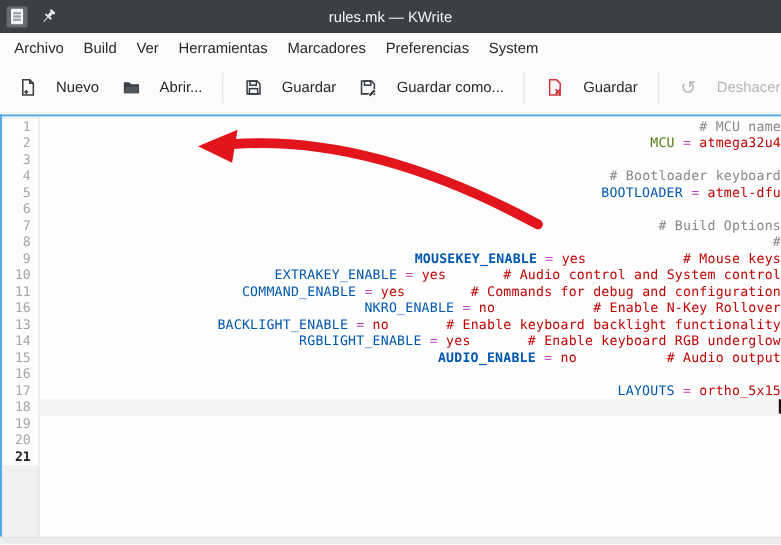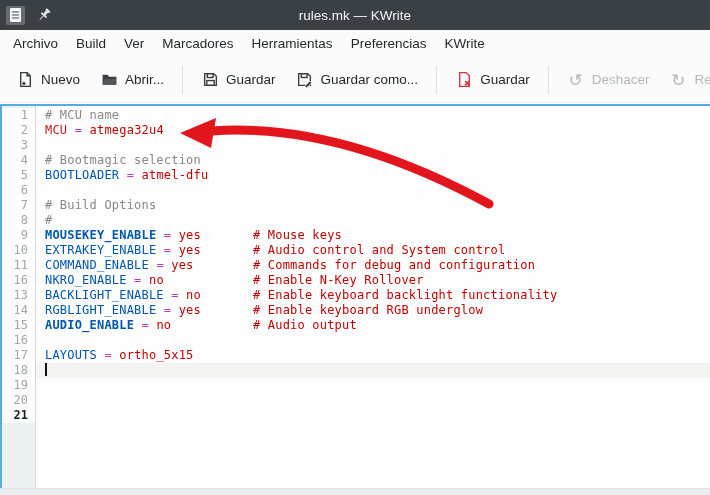--- a/index.html
+++ b/index.html
@@ -30,21 +30,21 @@
   .menu-item{
     padding:3px 9px; font-size:13.5px; color:#25292d; border-radius:2px; cursor:default;
   }
 
   
   .toolbar{
     height:46px; background:#fbfbfb; display:flex; align-items:center;
     padding-left:6px; border-bottom:1px solid #ececec; overflow:hidden;
   }
   .toolbar-btn{
-    display:flex; align-items:center; gap:7px; padding:6px 10px;
+    display:flex; align-items:center; gap:17px; padding:6px 10px;
     font-size:13.5px; color:#24282c; background:transparent; border:none;
     font-family:"Liberation Sans", sans-serif; white-space:nowrap;
   }
   .toolbar-btn.disabled{ color:#b4b7ba; }
   .tb-icon{ width:18px; height:18px; display:flex; align-items:center; justify-content:center; }
   .tb-icon svg{ display:block; }
   .tb-icon.glyph{ font-size:17px; line-height:18px; color:#b4b7ba; font-family:"DejaVu Sans", sans-serif; }
   .tb-sep{ width:1px; height:28px; background:#e0e1e3; margin:0 8px; flex:none; }
 
   
@@ -62,21 +62,21 @@
     height:15px; line-height:15px; font-family:"DejaVu Sans Mono", monospace;
     font-size:12px; color:#a2a6aa; text-align:right; padding-right:7px;
   }
   .gutter-num.current{ color:#1b1e21; font-weight:bold; }
   .code-area{
     flex:1; padding-top:2px; position:relative; overflow:hidden; background:#fdfdfd;
   }
   .code-row{
     height:15px; line-height:15px; white-space:pre;
     font-family:"DejaVu Sans Mono", monospace; font-size:12px; letter-spacing:0.2px;
-    padding-left:9px; color:#1f1c1b;
+    padding-left:9px; color:#1f1c1b;text-align:right;
   }
   .code-row.current{ background:#f4f4f3; }
   .cursor-caret{
     display:inline-block; width:2px; height:13px; background:#101214;
     vertical-align:-2px;
   }
 
   
   .bottom-strip{
     position:absolute; left:0; right:0; bottom:0; height:7px; background:#ebeced;
@@ -108,24 +108,24 @@
       </svg>
     </span>
   </div>
   <div class="title-text">rules.mk — KWrite</div>
 </div>
 
 <div class="menubar" id="menubar">
     <div class="menu-item">Archivo</div>
     <div class="menu-item">Build</div>
     <div class="menu-item">Ver</div>
+    <div class="menu-item">Herramientas</div>
     <div class="menu-item">Marcadores</div>
-    <div class="menu-item">Herramientas</div>
     <div class="menu-item">Preferencias</div>
-    <div class="menu-item">KWrite</div>
+    <div class="menu-item">System</div>
   </div>
 
 <div class="toolbar" id="toolbar">
     <button class="toolbar-btn">
       <span class="tb-icon">
         <svg width="17" height="17" viewBox="0 0 16 16">
           <path d="M3.5 1.5 H9.5 L12.5 4.5 V14.5 H3.5 Z" fill="none" stroke="#383c40" stroke-width="1.3"></path>
           <path d="M9.5 1.5 V4.5 H12.5" fill="none" stroke="#383c40" stroke-width="1.3"></path>
           <path d="M4.8 11.8 H8.2 M6.5 10.1 V13.5" stroke="#383c40" stroke-width="1.3" fill="none"></path>
         </svg>
@@ -208,28 +208,28 @@
         <div class="gutter-num">16</div>
         <div class="gutter-num">17</div>
         <div class="gutter-num">18</div>
         <div class="gutter-num">19</div>
         <div class="gutter-num">20</div>
         <div class="gutter-num current">21</div>
       </div>
   </div>
   <div class="code-area" id="code-area">
       <div class="code-row"><span style="color: rgb(137, 136, 135);"># MCU name</span></div>
-      <div class="code-row"><span style="color: #b91c1c;">MCU</span><span style="color: rgb(31, 28, 27);"> </span><span style="color: rgb(182, 63, 182);">=</span><span style="color: rgb(31, 28, 27);"> </span><span style="color: rgb(191, 3, 3);">atmega32u4</span></div>
+      <div class="code-row"><span style="color: #4d7c0f;">MCU</span><span style="color: rgb(31, 28, 27);"> </span><span style="color: rgb(182, 63, 182);">=</span><span style="color: rgb(31, 28, 27);"> </span><span style="color: rgb(191, 3, 3);">atmega32u4</span></div>
       <div class="code-row"></div>
-      <div class="code-row"><span style="color: rgb(137, 136, 135);"># Bootmagic selection</span></div>
+      <div class="code-row"><span style="color: rgb(137, 136, 135);"># Bootloader keyboard</span></div>
       <div class="code-row"><span style="color: rgb(0, 87, 174);">BOOTLOADER</span><span style="color: rgb(31, 28, 27);"> </span><span style="color: rgb(182, 63, 182);">=</span><span style="color: rgb(31, 28, 27);"> </span><span style="color: rgb(191, 3, 3);">atmel-dfu</span></div>
       <div class="code-row"></div>
       <div class="code-row"><span style="color: rgb(137, 136, 135);"># Build Options</span></div>
       <div class="code-row"><span style="color: rgb(137, 136, 135);">#</span></div>
-      <div class="code-row"><span style="color: rgb(0, 87, 174); font-weight: bold;">MOUSEKEY_ENABLE</span><span style="color: rgb(31, 28, 27);"> </span><span style="color: rgb(182, 63, 182);">=</span><span style="color: rgb(31, 28, 27);"> </span><span style="color: rgb(191, 3, 3);">yes</span><span style="color: rgb(31, 28, 27);">       </span><span style="color: rgb(191, 3, 3);"># Mouse keys</span></div>
+      <div class="code-row"><span style="color: rgb(0, 87, 174); font-weight: bold;">MOUSEKEY_ENABLE</span><span style="color: rgb(31, 28, 27);"> </span><span style="color: rgb(182, 63, 182);">=</span><span style="color: rgb(31, 28, 27);"> </span><span style="color: rgb(191, 3, 3);">yes</span><span style="color: rgb(31, 28, 27);">       </span><span style="color: rgb(191, 3, 3); margin-left: 36px;"># Mouse keys</span></div>
       <div class="code-row"><span style="color: rgb(0, 87, 174);">EXTRAKEY_ENABLE</span><span style="color: rgb(31, 28, 27);"> </span><span style="color: rgb(182, 63, 182);">=</span><span style="color: rgb(31, 28, 27);"> </span><span style="color: rgb(191, 3, 3);">yes</span><span style="color: rgb(31, 28, 27);">       </span><span style="color: rgb(191, 3, 3);"># Audio control and System control</span></div>
       <div class="code-row"><span style="color: rgb(0, 87, 174);">COMMAND_ENABLE</span><span style="color: rgb(31, 28, 27);"> </span><span style="color: rgb(182, 63, 182);">=</span><span style="color: rgb(31, 28, 27);"> </span><span style="color: rgb(191, 3, 3);">yes</span><span style="color: rgb(31, 28, 27);">        </span><span style="color: rgb(191, 3, 3);"># Commands for debug and configuration</span></div>
       <div class="code-row"><span style="color: rgb(0, 87, 174);">NKRO_ENABLE</span><span style="color: rgb(31, 28, 27);"> </span><span style="color: rgb(182, 63, 182);">=</span><span style="color: rgb(31, 28, 27);"> </span><span style="color: rgb(191, 3, 3);">no</span><span style="color: rgb(31, 28, 27);">            </span><span style="color: rgb(191, 3, 3);"># Enable N-Key Rollover</span></div>
       <div class="code-row"><span style="color: rgb(0, 87, 174);">BACKLIGHT_ENABLE</span><span style="color: rgb(31, 28, 27);"> </span><span style="color: rgb(182, 63, 182);">=</span><span style="color: rgb(31, 28, 27);"> </span><span style="color: rgb(191, 3, 3);">no</span><span style="color: rgb(31, 28, 27);">       </span><span style="color: rgb(191, 3, 3);"># Enable keyboard backlight functionality</span></div>
       <div class="code-row"><span style="color: rgb(0, 87, 174);">RGBLIGHT_ENABLE</span><span style="color: rgb(31, 28, 27);"> </span><span style="color: rgb(182, 63, 182);">=</span><span style="color: rgb(31, 28, 27);"> </span><span style="color: rgb(191, 3, 3);">yes</span><span style="color: rgb(31, 28, 27);">       </span><span style="color: rgb(191, 3, 3);"># Enable keyboard RGB underglow</span></div>
       <div class="code-row"><span style="color: rgb(0, 87, 174); font-weight: bold;">AUDIO_ENABLE</span><span style="color: rgb(31, 28, 27);"> </span><span style="color: rgb(182, 63, 182);">=</span><span style="color: rgb(31, 28, 27);"> </span><span style="color: rgb(191, 3, 3);">no</span><span style="color: rgb(31, 28, 27);">           </span><span style="color: rgb(191, 3, 3);"># Audio output</span></div>
       <div class="code-row"></div>
       <div class="code-row"><span style="color: rgb(0, 87, 174);">LAYOUTS</span><span style="color: rgb(31, 28, 27);"> </span><span style="color: rgb(182, 63, 182);">=</span><span style="color: rgb(31, 28, 27);"> </span><span style="color: rgb(191, 3, 3);">ortho_5x15</span></div>
       <div class="code-row current"><span class="cursor-caret"></span></div>
     </div>

